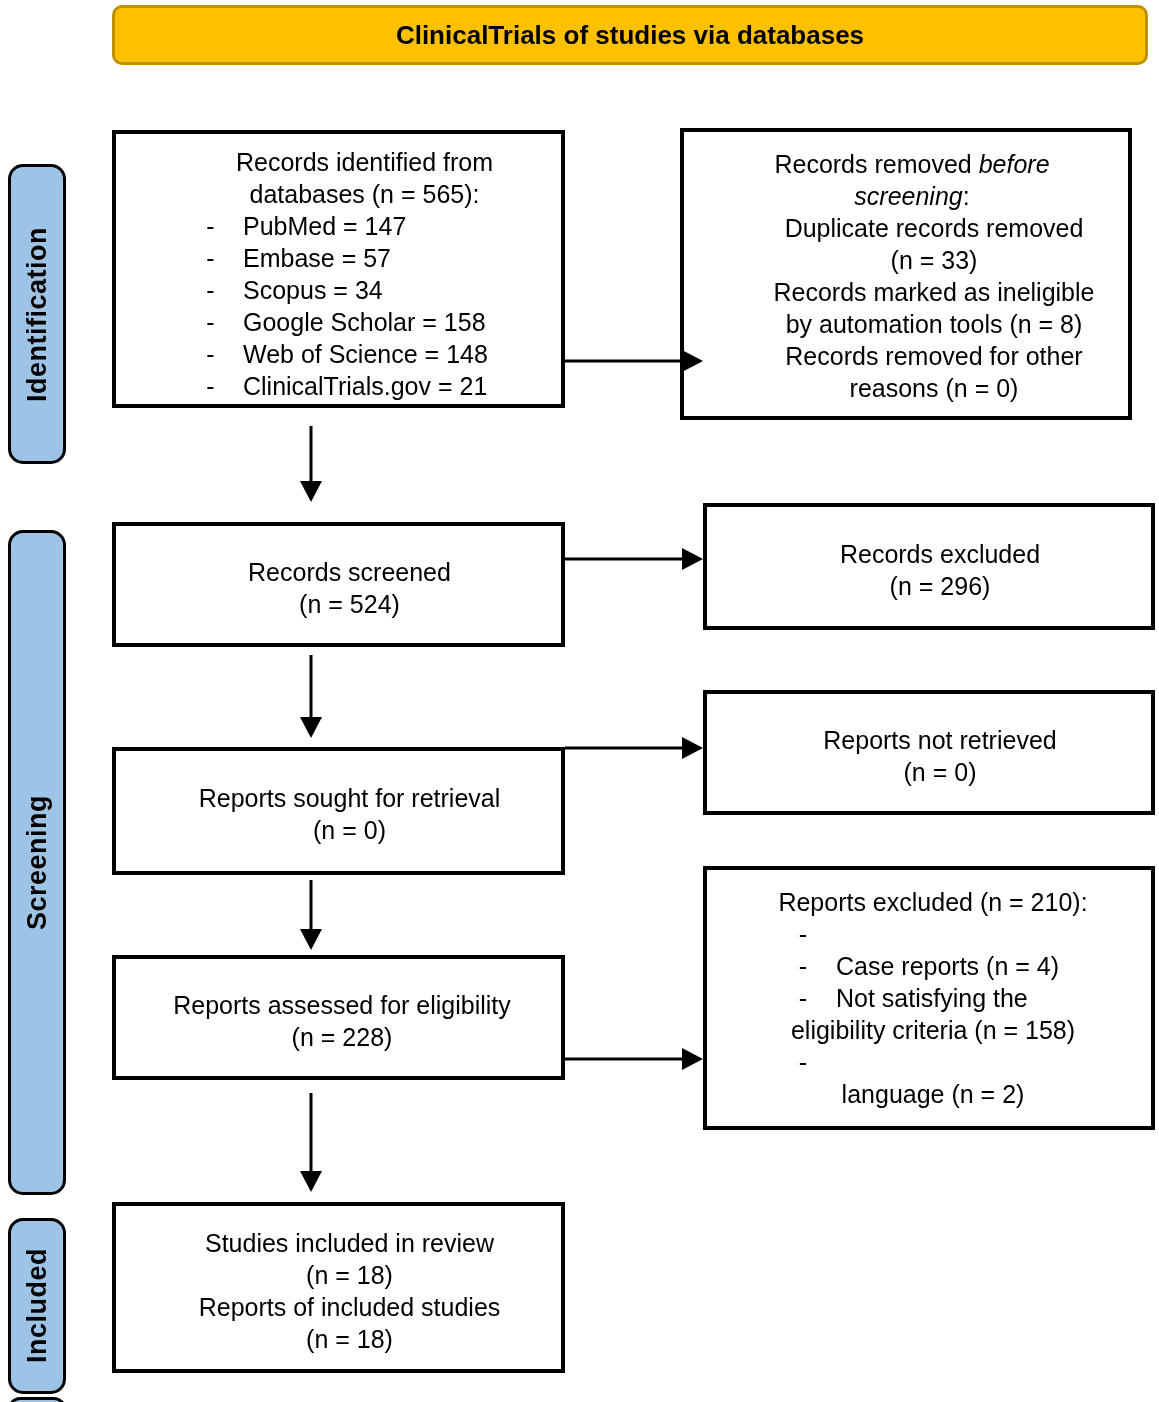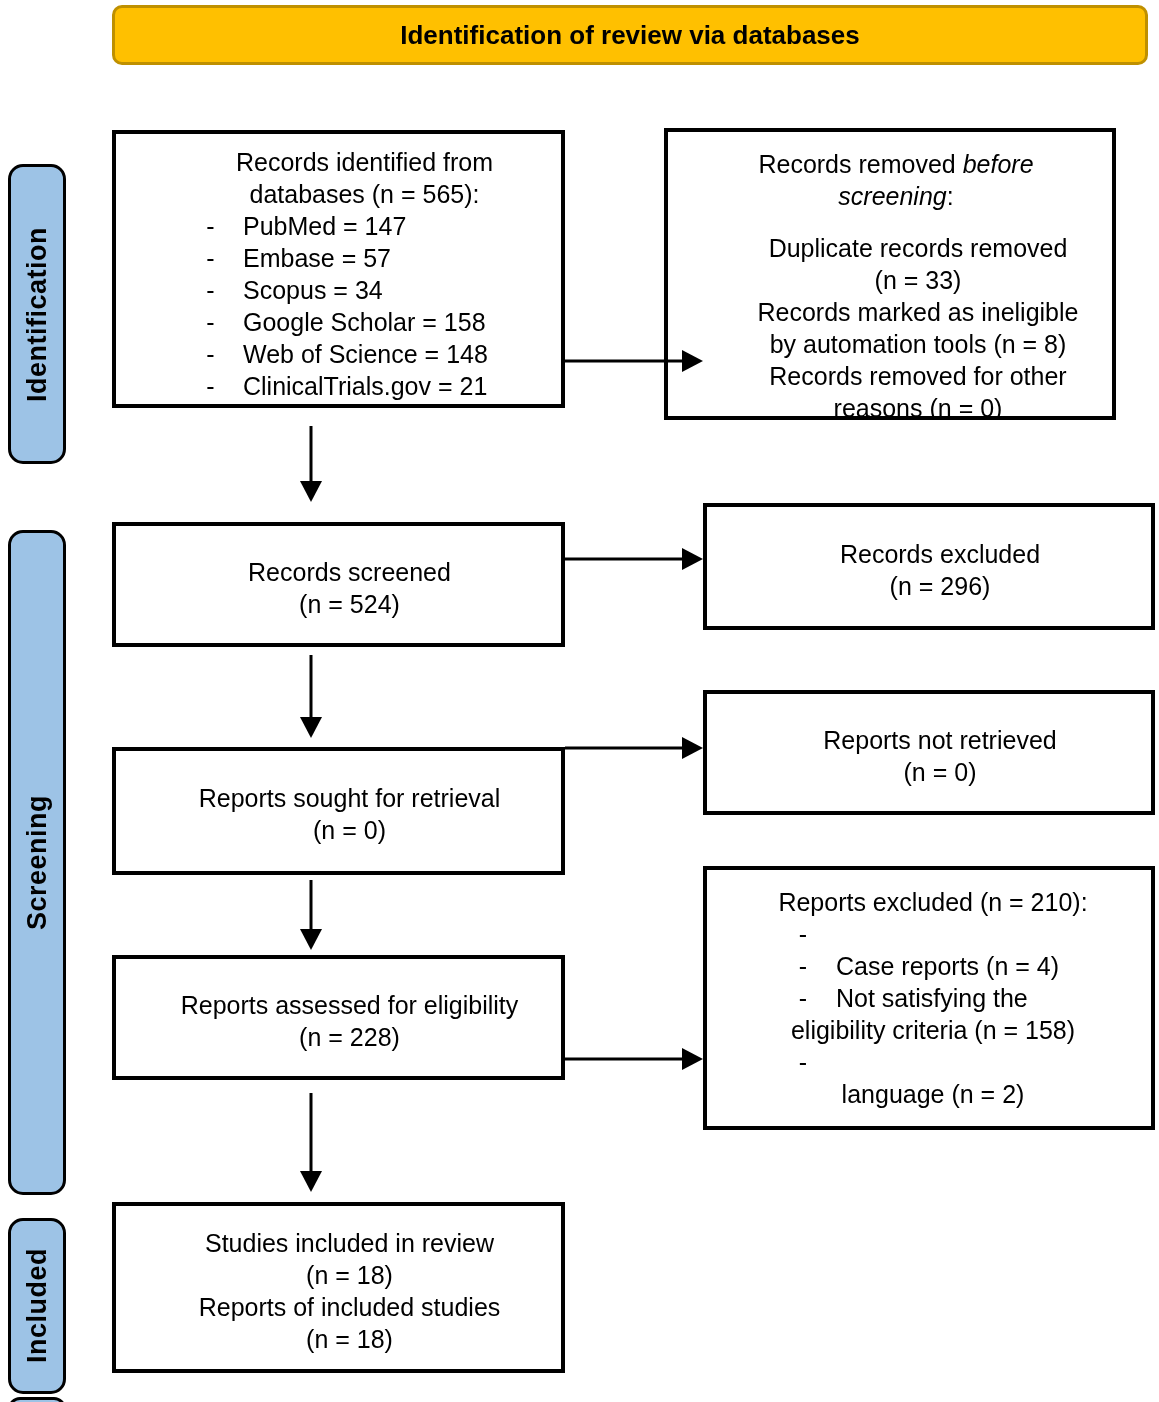--- a/index.html
+++ b/index.html
@@ -94,21 +94,21 @@
     border-right: 11px solid transparent;
     border-top: 21px solid #000;
   }
 </style>
 </head>
 <body>
 
 <div id="canvas">
 
   <div class="abs banner" style="left:112px; top:5px; width:1036px; height:60px;">
-    <span>Identification of review via databases</span>
+    <span>ClinicalTrials of studies via databases</span>
   </div>
 
   <div class="abs vbar" style="left:8px; top:164px; width:58px; height:300px;">
     <span class="vtext">Identification</span>
   </div>
   <div class="abs vbar" style="left:8px; top:530px; width:58px; height:665px;">
     <span class="vtext">Screening</span>
   </div>
   <div class="abs vbar" style="left:8px; top:1218px; width:58px; height:176px;">
     <span class="vtext">Included</span>
@@ -137,28 +137,28 @@
     <div class="dash-row">
       <span class="dash-col">-</span>
       <span>Web of Science = 148</span>
     </div>
     <div class="dash-row">
       <span class="dash-col">-</span>
       <span>ClinicalTrials.gov = 21</span>
     </div>
   </div>
 
-  <div class="abs fbox" style="left:664px; top:128px; width:452px; height:292px; padding:16px 10px 6px 22px;">
+  <div class="abs fbox" style="left:680px; top:128px; width:452px; height:292px; padding:16px 10px 6px 22px;">
     <div>
       <span>Records removed </span><span class="it">before</span>
     </div>
     <div>
       <span class="it">screening</span><span>:</span>
     </div>
-    <div style="margin-left:44px;margin-top:20px;">Duplicate records removed</div>
+    <div style="margin-left:44px;">Duplicate records removed</div>
     <div style="margin-left:44px;">(n = 33)</div>
     <div style="margin-left:44px;">Records marked as ineligible</div>
     <div style="margin-left:44px;">by automation tools (n = 8)</div>
     <div style="margin-left:44px;">Records removed for other</div>
     <div style="margin-left:44px;">reasons (n = 0)</div>
   </div>
 
   <div class="abs fbox center2" style="left:112px; top:522px; width:453px; height:125px;">
     <div>Records screened</div>
     <div>(n = 524)</div>
@@ -172,21 +172,21 @@
   <div class="abs fbox center2" style="left:112px; top:747px; width:453px; height:128px;">
     <div>Reports sought for retrieval</div>
     <div>(n = 0)</div>
   </div>
 
   <div class="abs fbox center2" style="left:703px; top:690px; width:452px; height:125px;">
     <div>Reports not retrieved</div>
     <div>(n = 0)</div>
   </div>
 
-  <div class="abs fbox center2" style="left:112px; top:955px; width:453px; height:125px;">
+  <div class="abs fbox center2" style="left:112px; top:955px; width:453px; height:125px;padding-left:7px;">
     <div>Reports assessed for eligibility</div>
     <div>(n = 228)</div>
   </div>
 
   <div class="abs fbox" style="left:703px; top:866px; width:452px; height:264px; padding:16px 8px 6px 16px;">
     <div>Reports excluded (n = 210):</div>
     <div class="dash-row" style="margin-left:47px;">
       <span class="dash-col" style="width:66px; flex-basis:66px;">-</span>
     </div>
     <div class="dash-row" style="margin-left:47px;">

